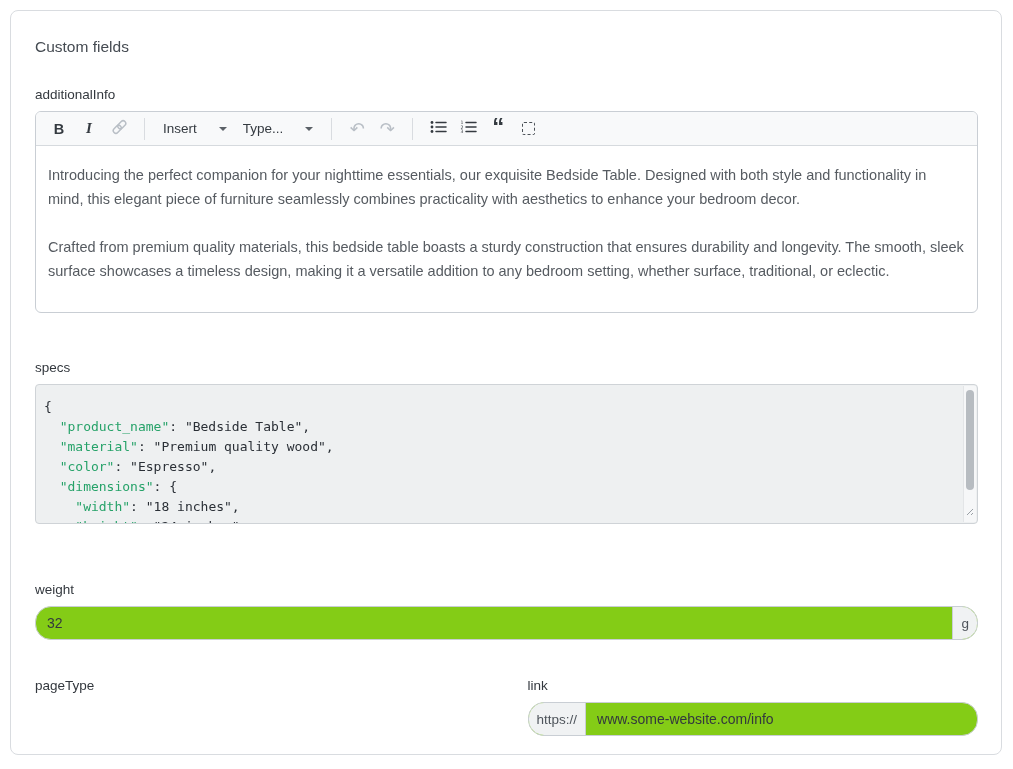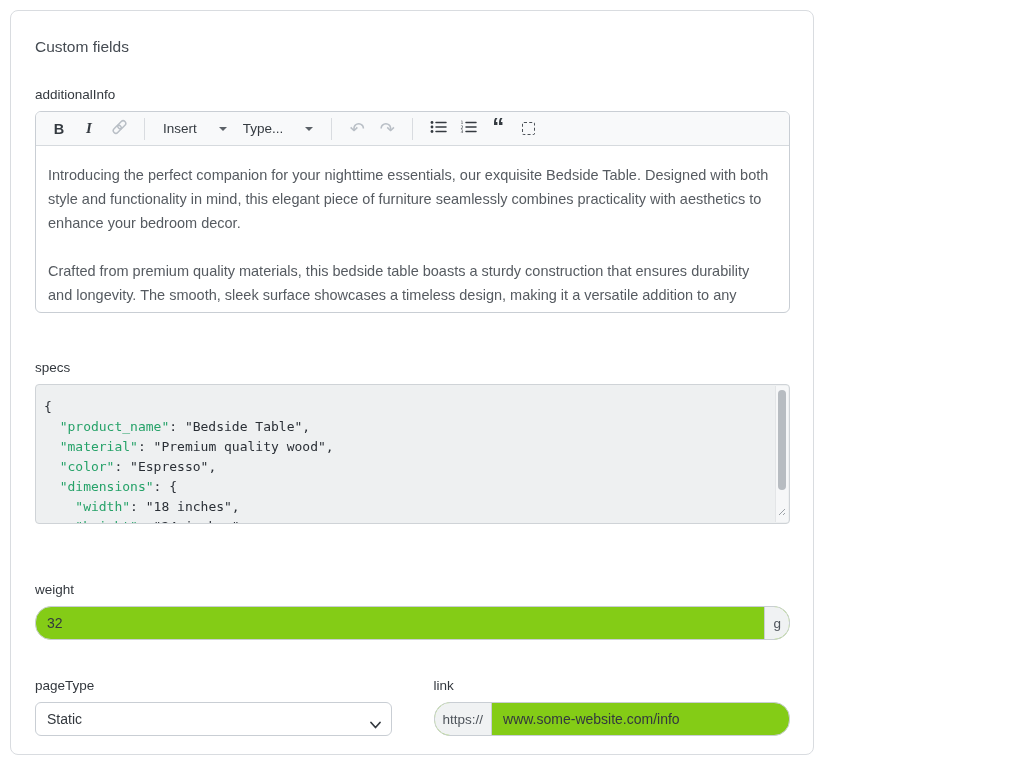--- a/index.html
+++ b/index.html
@@ -2,21 +2,21 @@
 <html style="--code-key: #26a269; --code-text: #2a2f36;"><head>
 <meta charset="utf-8">
 <style>
   * { box-sizing: border-box; margin: 0; padding: 0; }
   html,body { background:#fff; }
   body {
     width:1013px; height:769px; overflow:hidden; position:relative;
     font-family:"Liberation Sans", sans-serif; color:#33383e;
   }
   .card {
-    position:absolute; left:10px; top:10px; width:804px; height:745px;
+    position:absolute; left:10px; top:10px; width:992px; height:745px;
     background:#fff; border:1px solid #d9dce0; border-radius:8px;
     padding:27px 23px 0 24px;
   }
   .card-title { font-size:15.5px; font-weight:500; color:#454b52; margin-bottom:31px; }
   .field-label { font-size:13.5px; color:#33383e; margin-bottom:9px; }
 
   
   .rte { border:1px solid #c9ced4; border-radius:6px; overflow:hidden; background:#fff; }
   .rte-toolbar {
     height:34px; background:#f8f9fa; border-bottom:1px solid #d6dade;
@@ -163,21 +163,21 @@
       </button>
       <button class="tb-btn">
         <span class="quote-glyph">“</span>
       </button>
       <button class="tb-btn">
         <span class="dashed-box"></span>
       </button>
     </div>
     <div class="rte-content">
       <p>Introducing the perfect companion for your nighttime essentials, our exquisite Bedside Table. Designed with both style and functionality in mind, this elegant piece of furniture seamlessly combines practicality with aesthetics to enhance your bedroom decor.</p>
-      <p>Crafted from premium quality materials, this bedside table boasts a sturdy construction that ensures durability and longevity. The smooth, sleek surface showcases a timeless design, making it a versatile addition to any bedroom setting, whether modern, practicality, or eclectic.</p>
+      <p>Crafted from premium quality materials, this bedside table boasts a sturdy construction that ensures durability and longevity. The smooth, sleek surface showcases a timeless design, making it a versatile addition to any bedroom setting, whether surface, traditional, or eclectic.</p>
     </div>
   </div>
 
   <div class="field-label">specs</div>
   <div class="code-box mt-gap-specs">
     <div class="code-inner"><div><span class="tok-p">{</span></div><div><span class="tok-p">  </span><span class="tok-k">"product_name"</span><span class="tok-p">: </span><span class="tok-v">"Bedside Table"</span><span class="tok-p">,</span></div><div><span class="tok-p">  </span><span class="tok-k">"material"</span><span class="tok-p">: </span><span class="tok-v">"Premium quality wood"</span><span class="tok-p">,</span></div><div><span class="tok-p">  </span><span class="tok-k">"color"</span><span class="tok-p">: </span><span class="tok-v">"Espresso"</span><span class="tok-p">,</span></div><div><span class="tok-p">  </span><span class="tok-k">"dimensions"</span><span class="tok-p">: {</span></div><div><span class="tok-p">    </span><span class="tok-k">"width"</span><span class="tok-p">: </span><span class="tok-v">"18 inches"</span><span class="tok-p">,</span></div><div><span class="tok-p">    </span><span class="tok-k">"height"</span><span class="tok-p">: </span><span class="tok-v">"24 inches"</span><span class="tok-p">,</span></div></div>
     <div class="code-scrollbar">
       <div class="code-thumb"></div>
       <span class="resize-grip">
         <svg width="9" height="9" viewBox="0 0 9 9">
@@ -196,30 +196,20 @@
       <div class="input-group">
         <input type="text" value="32" style="">
         <span class="addon right">g</span>
       </div>
     </div>
   </div>
 
   <div class="row2">
     <div class="col">
       <div class="field-label">pageType</div>
-      <div class="select-wrap">
-        <select>
-          <option>Static</option>
-        </select>
-        <span class="select-chevron">
-          <svg width="11" height="8" viewBox="0 0 11 8">
-              <polyline points="1,1.5 5.5,6.5 10,1.5" fill="none" stroke="#33383e" stroke-width="1.7" stroke-linecap="round" stroke-linejoin="round"></polyline>
-            </svg>
-        </span>
-      </div>
     </div>
     <div class="col">
       <div class="field-label">link</div>
       <div class="input-group">
         <span class="addon left">https://</span>
         <input type="text" value="www.some-website.com/info" style="">
       </div>
     </div>
   </div>
 </div>

